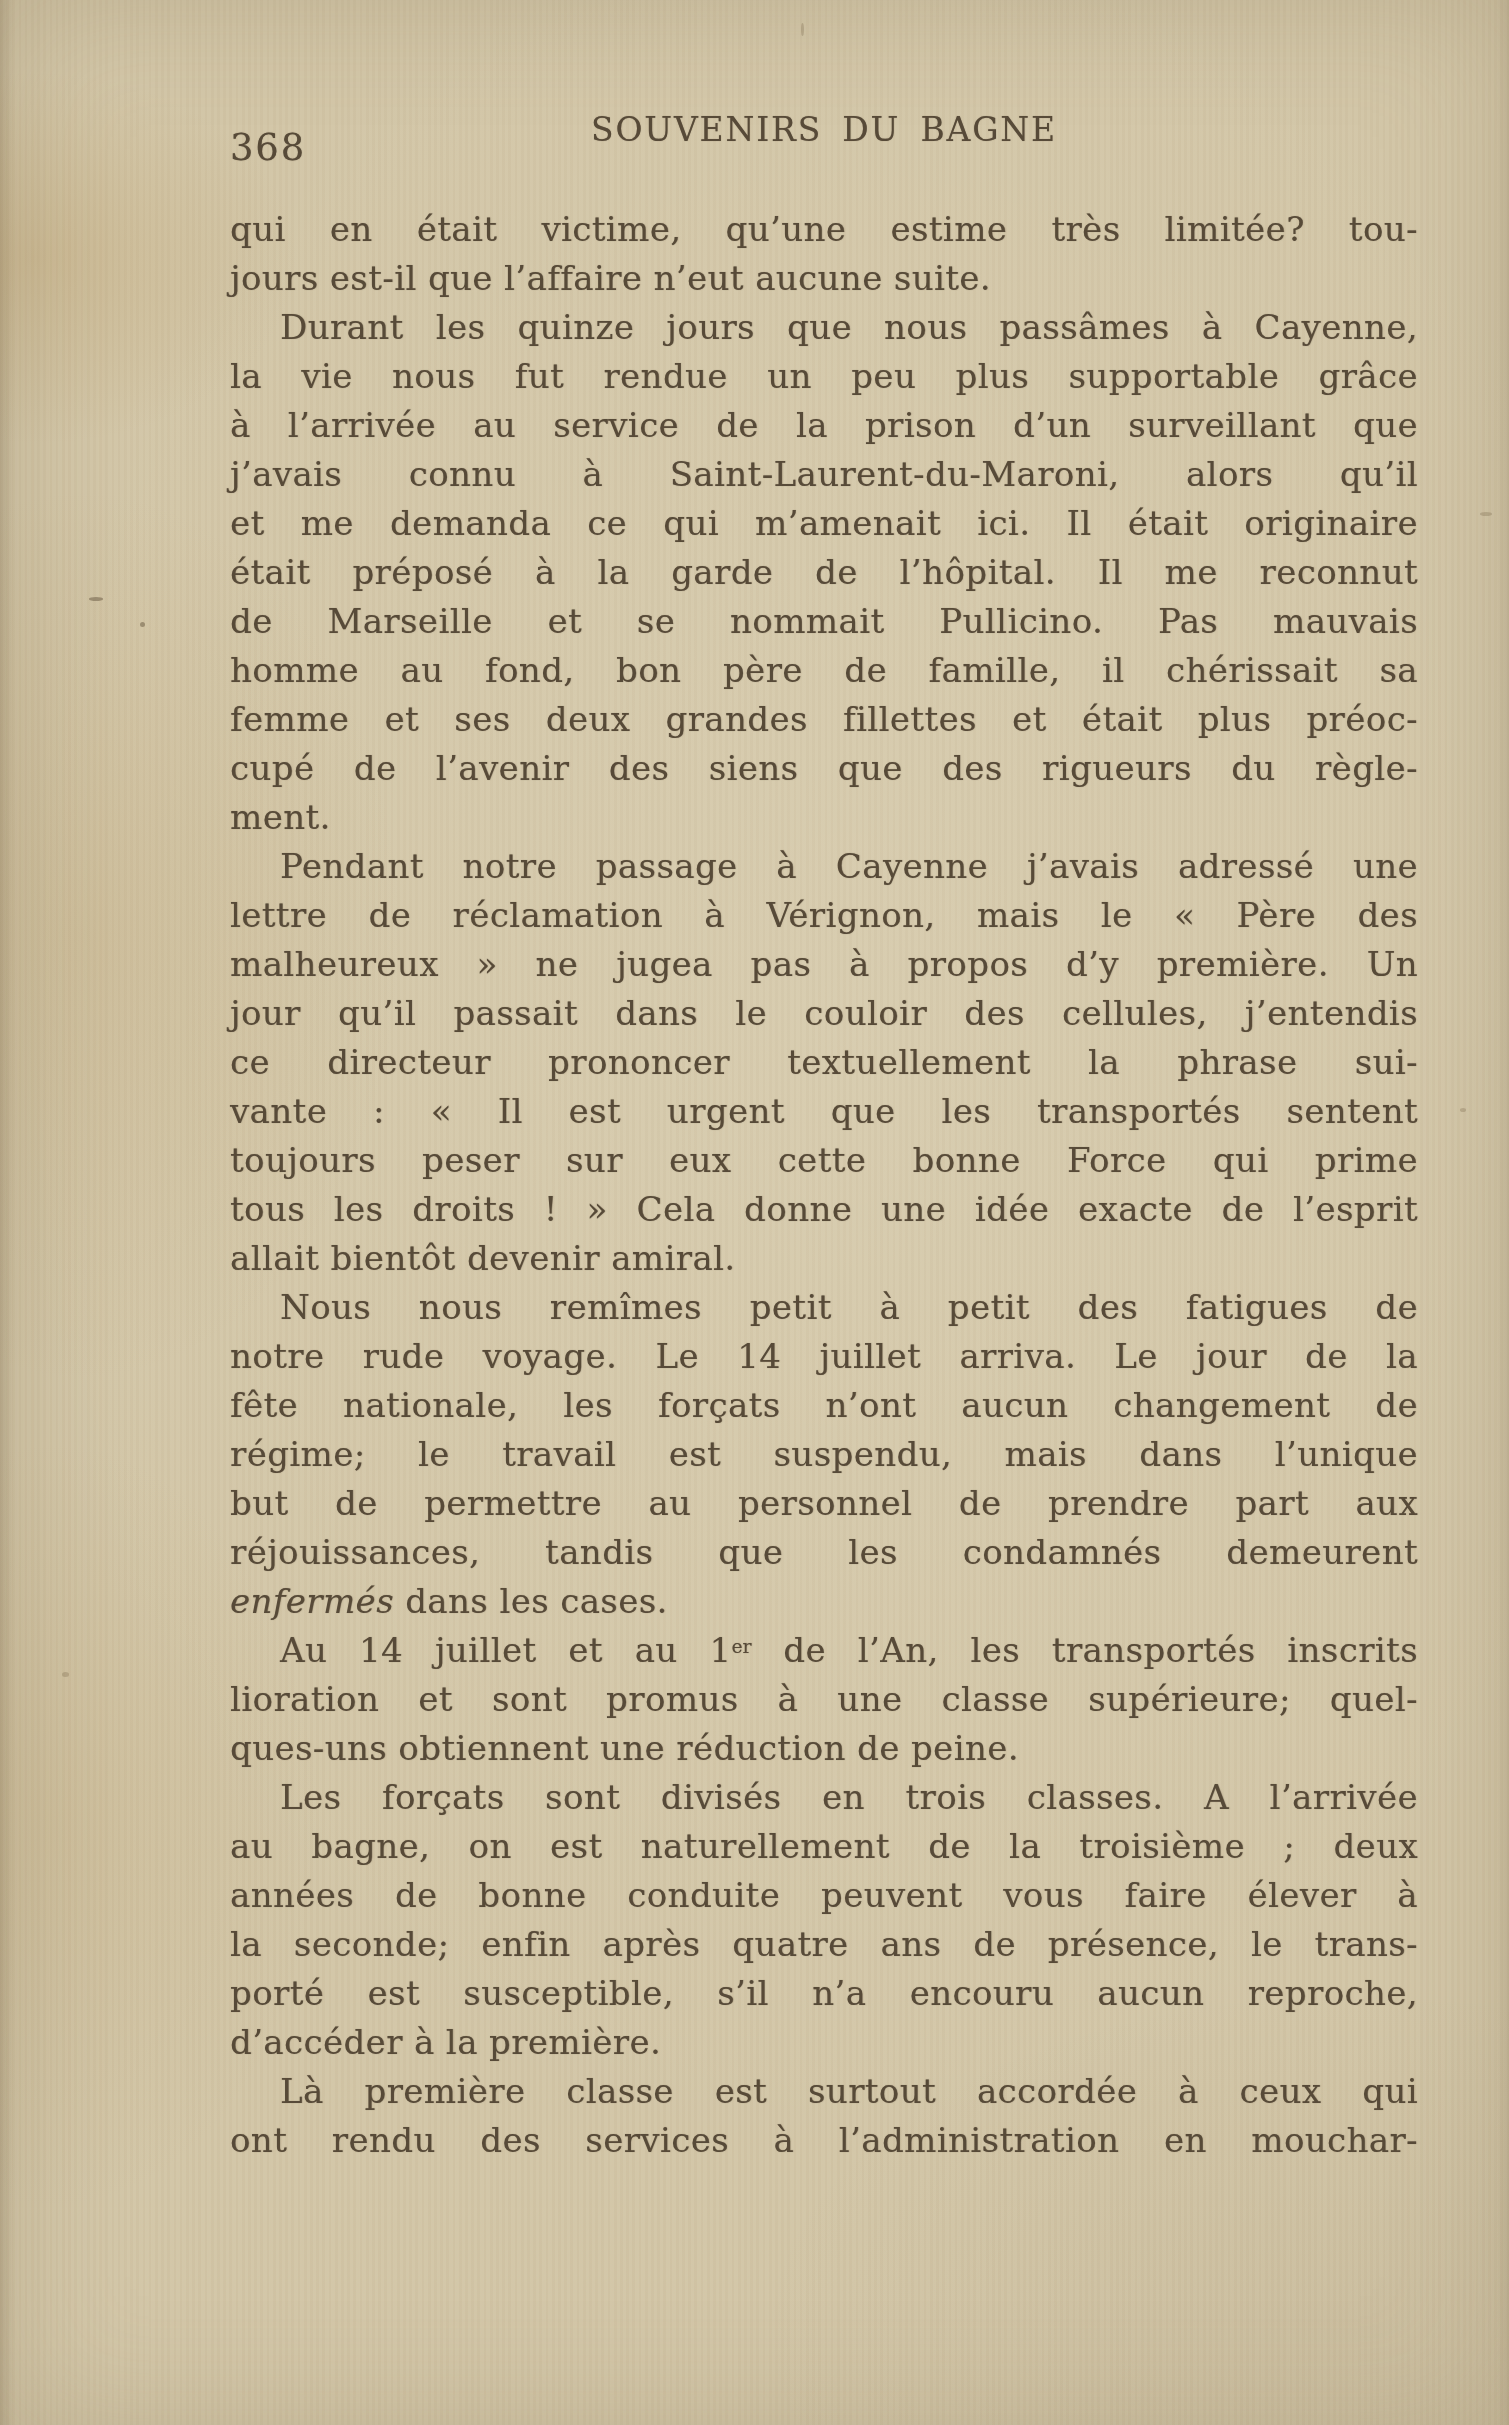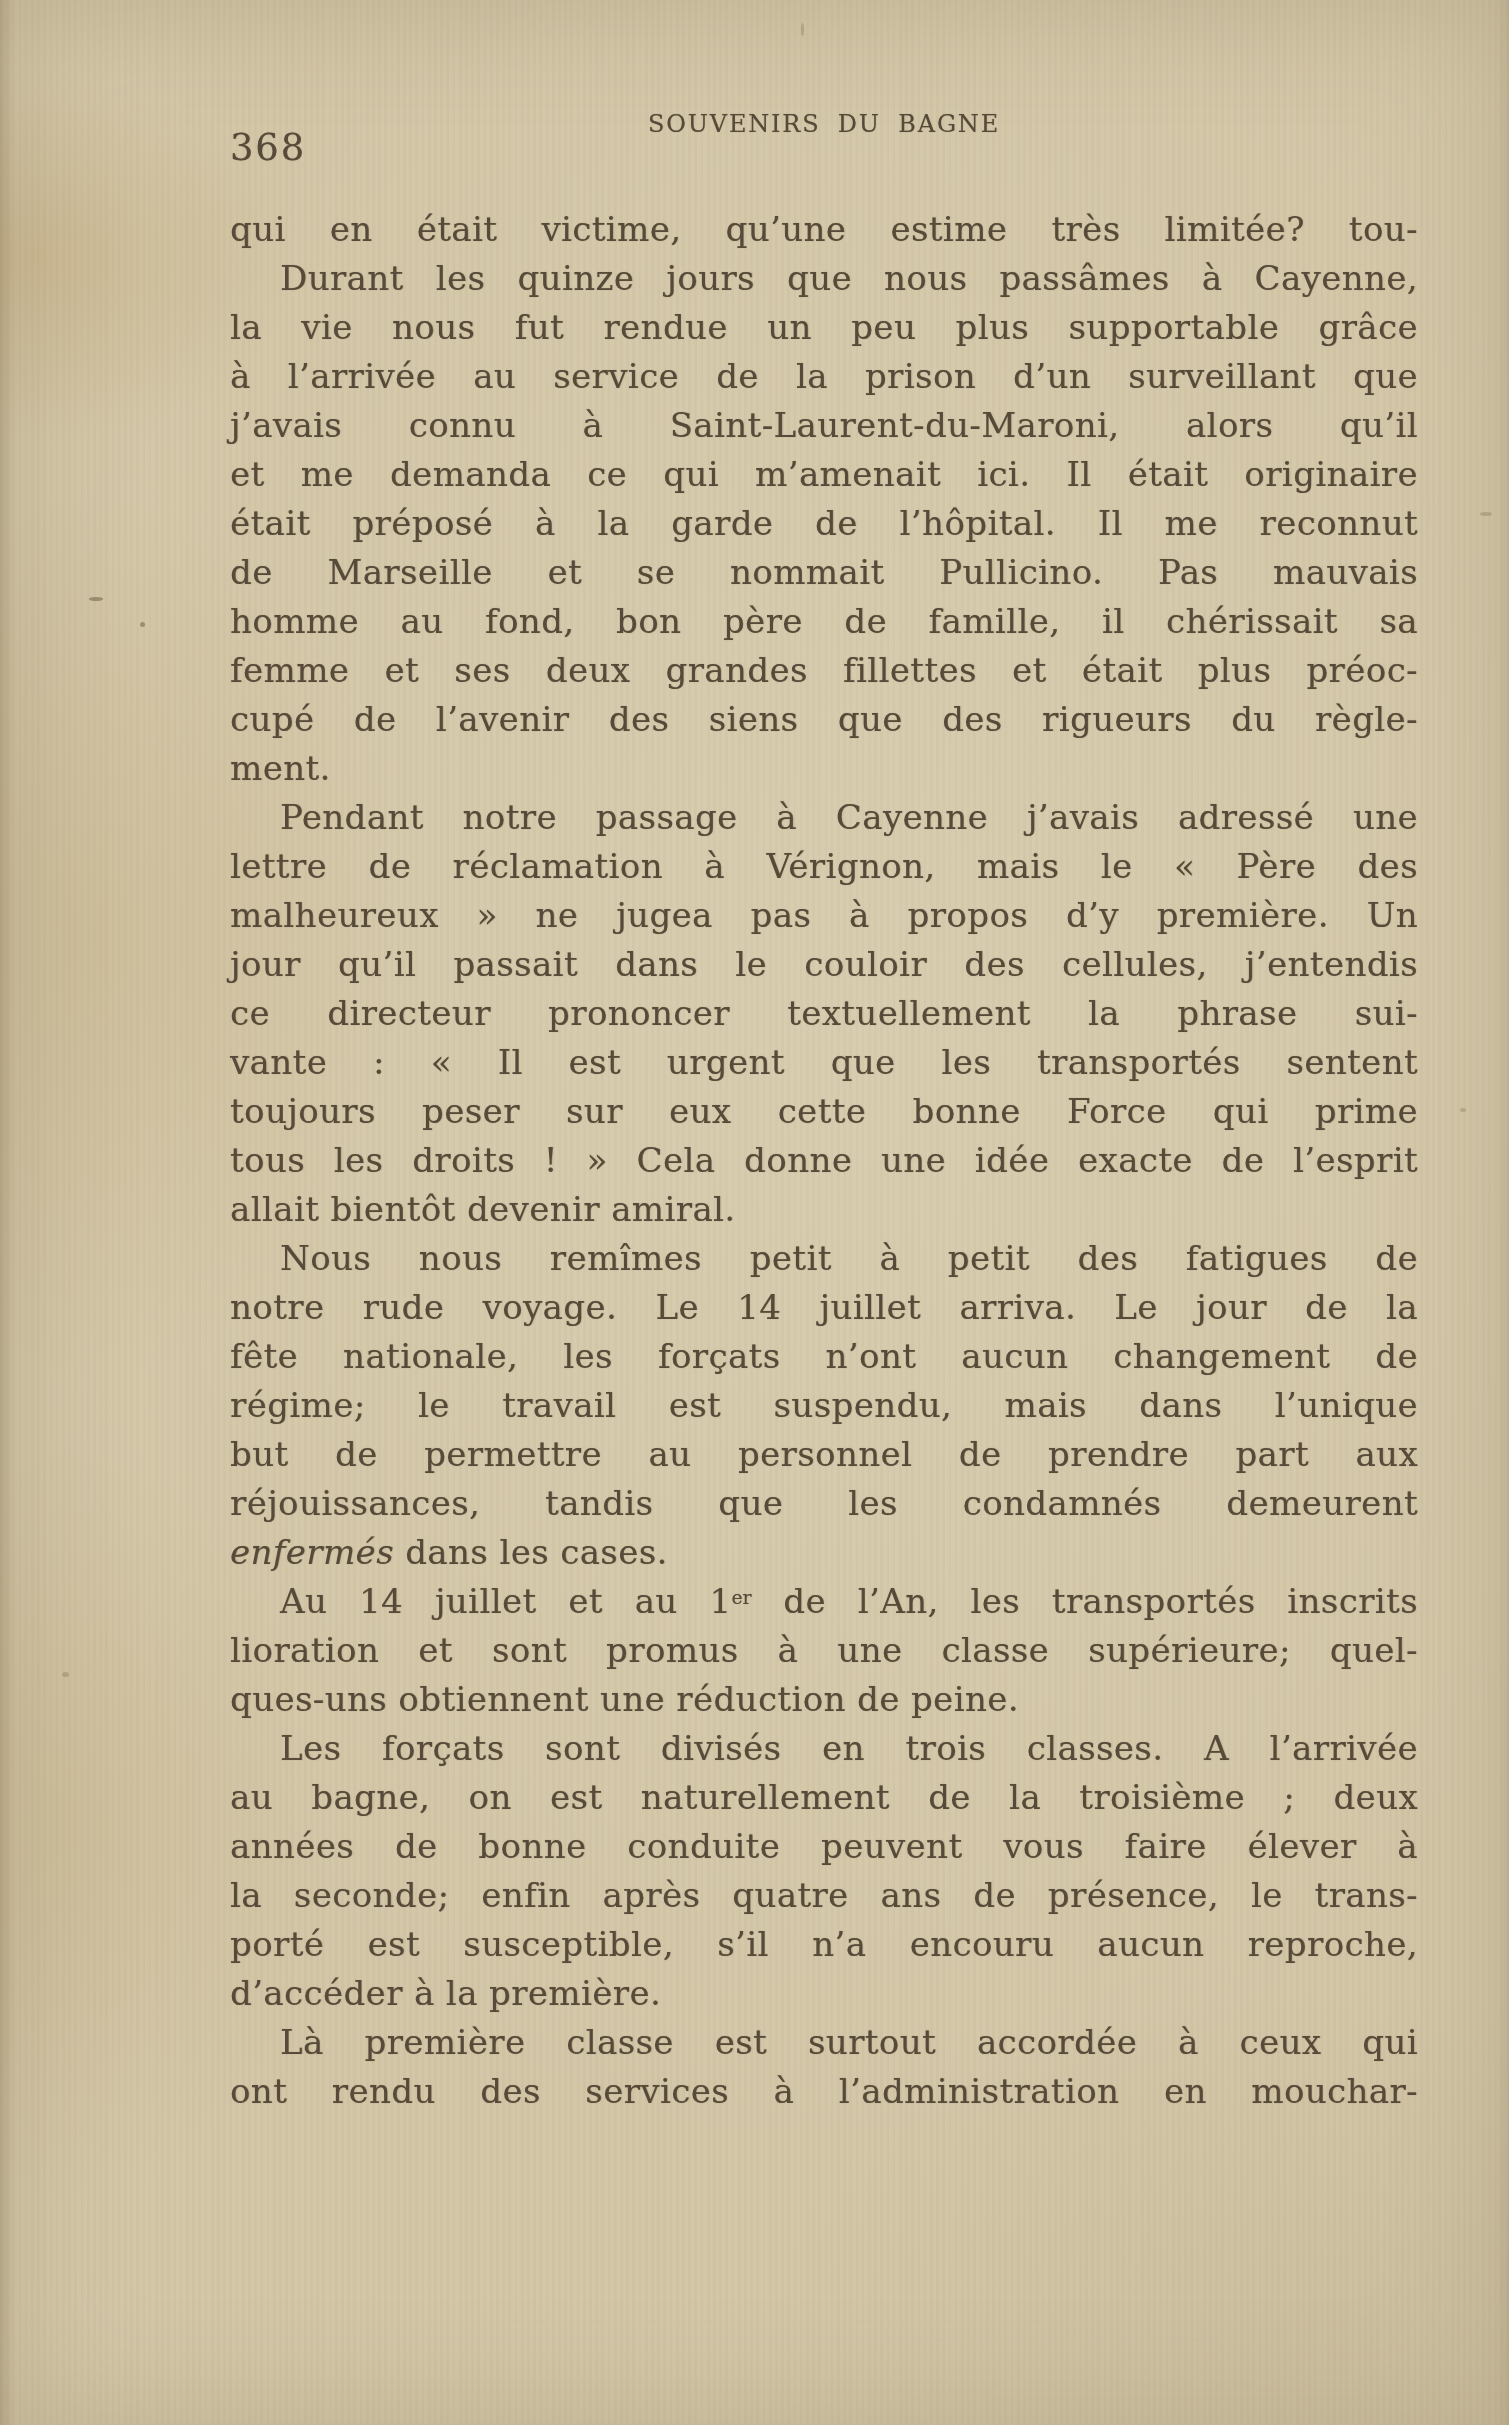--- a/index.html
+++ b/index.html
@@ -33,21 +33,21 @@
   .page-number {
     position: absolute;
     left: 0;
     top: 16px;
     font-size: 37px;
     letter-spacing: 1.8px;
     text-shadow: 0 0 0.9px rgba(87,74,56,0.55);
   }
   .running-title {
     display: inline-block;
-    font-size: 24px;
+    font-size: 33px;
     letter-spacing: 1.8px;
     word-spacing: 8px;
     text-shadow: 0 0 0.9px rgba(87,74,56,0.55);
   }
   .body-text {
     position: absolute;
     left: 230px;
     top: 205px;
     width: 1188px;
   }
@@ -84,20 +84,21 @@
 <div class="page">
 
   <div class="header">
     <span class="page-number">368</span>
     <span class="running-title">SOUVENIRS DU BAGNE</span>
   </div>
 
   <div class="body-text">
       <div class="para">
         <div class="line">qui en était victime, qu’une estime très limitée? tou-</div>
+        <div class="line last">jours est-il que l’affaire n’eut aucune suite.</div>
       </div>
       <div class="para">
         <div class="line first">Durant les quinze jours que nous passâmes à Cayenne,</div>
         <div class="line">la vie nous fut rendue un peu plus supportable grâce</div>
         <div class="line">à l’arrivée au service de la prison d’un surveillant que</div>
         <div class="line">j’avais connu à Saint-Laurent-du-Maroni, alors qu’il</div>
         <div class="line">et me demanda ce qui m’amenait ici. Il était originaire</div>
         <div class="line">était préposé à la garde de l’hôpital. Il me reconnut</div>
         <div class="line">de Marseille et se nommait Pullicino. Pas mauvais</div>
         <div class="line">homme au fond, bon père de famille, il chérissait sa</div>

